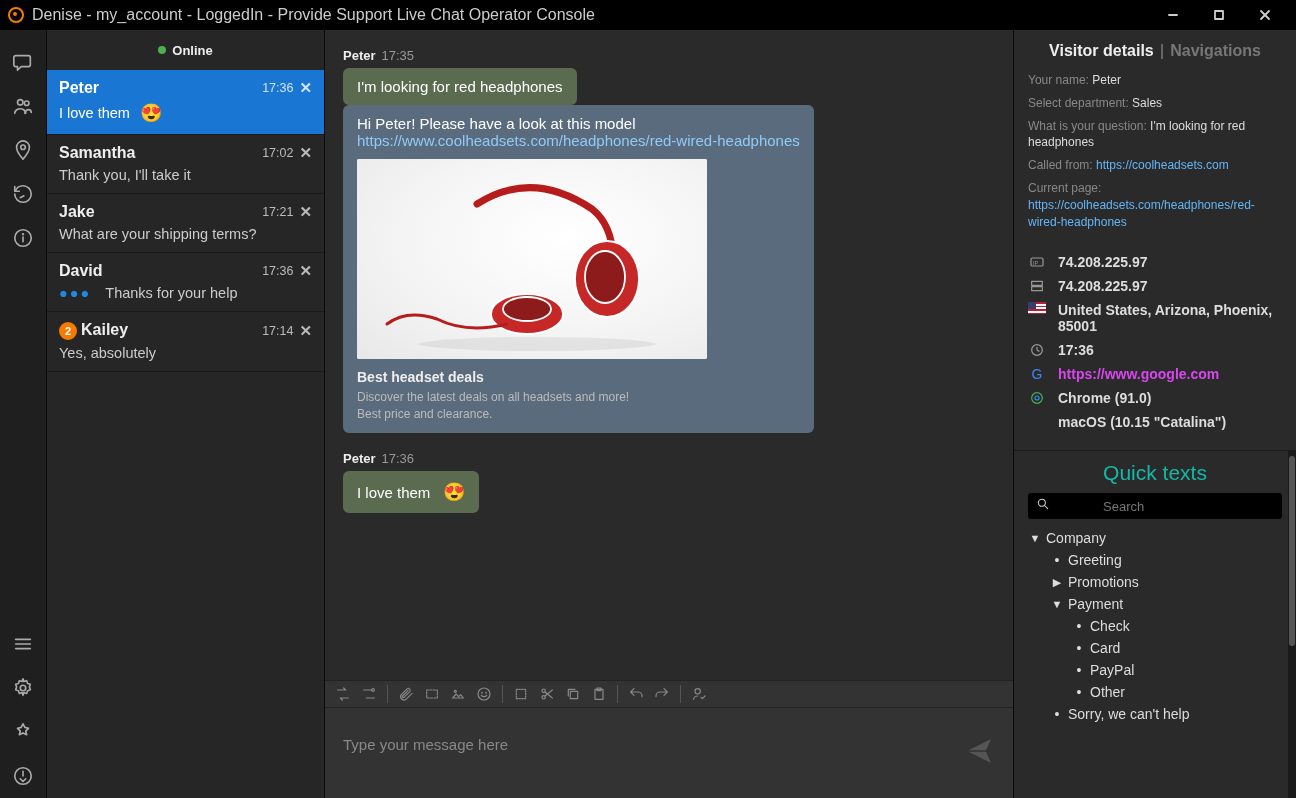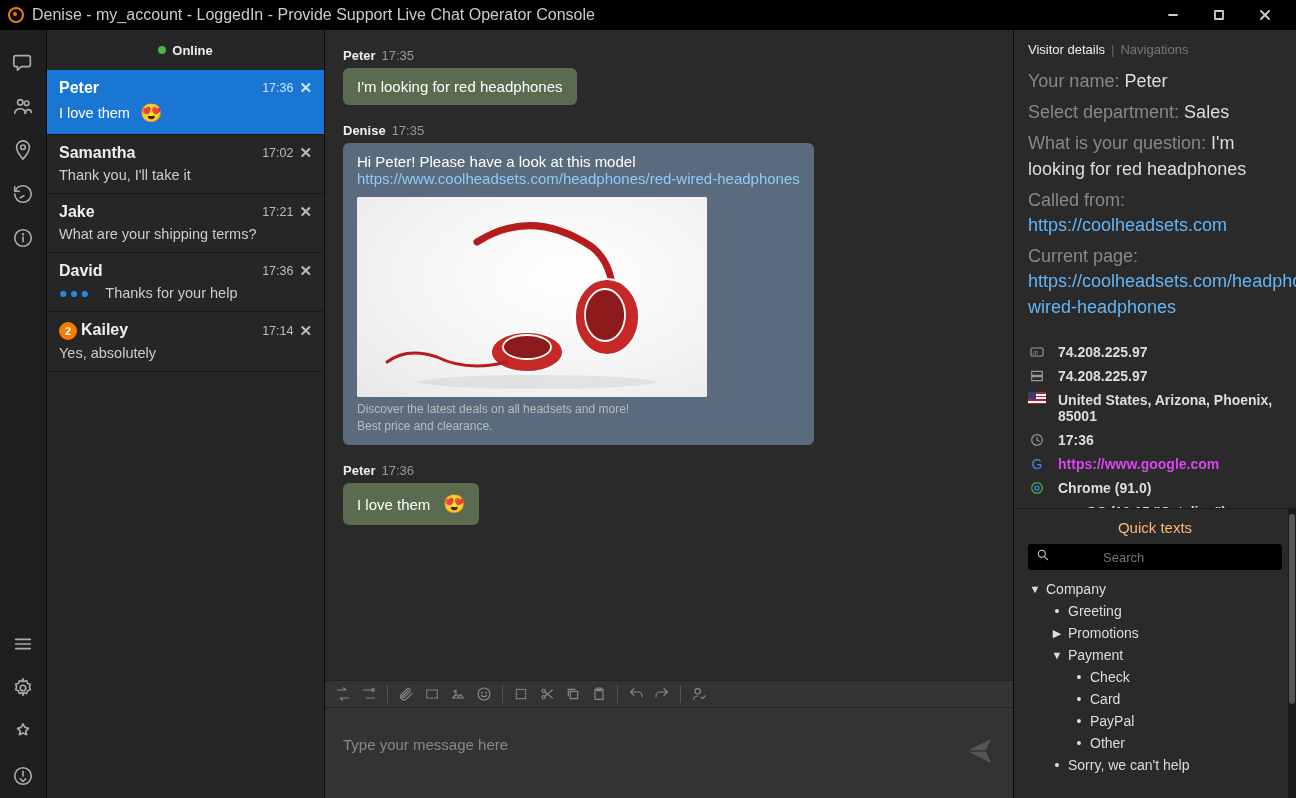--- a/index.html
+++ b/index.html
@@ -59,37 +59,37 @@
 .chat-toolbar .tb-icon { width: 24px; height: 24px; display: flex; align-items: center; justify-content: center; color: #888; cursor: pointer; }
 .chat-toolbar .tb-sep { width: 1px; height: 18px; background: #555; margin: 0 4px; }
 
 .input-area { height: 90px; background: #333; display: flex; align-items: center; padding: 0 18px; position: relative; }
 .input-area textarea { flex: 1; background: transparent; border: none; color: #ccc; font-size: 15px; resize: none; outline: none; font-family: inherit; }
 .input-area textarea::placeholder { color: #888; }
 .input-area .send-btn { color: #555; cursor: pointer; }
 
 .details-panel { width: 282px; background: #2a2a2a; display: flex; flex-direction: column; overflow: hidden; }
 .details-panel .scroll-section { overflow-y: auto; padding: 12px 14px; }
-.detail-tabs { text-align: left; margin-bottom: 12px; font-size: 13px; }
+.detail-tabs { text-align: center; margin-bottom: 12px; font-size: 16px; font-weight: bold; }
 .detail-tabs .dt-active { color: #eee; }
 .detail-tabs .dt-sep { color: #666; margin: 0 6px; }
 .detail-tabs .dt-inactive { color: #777; cursor: pointer; }
-.kv-row { font-size: 18px; margin: 6px 0; line-height: 1.4; }
+.kv-row { font-size: 12px; margin: 6px 0; line-height: 1.4; }
 .kv-row .kv-label { color: #888; }
 .kv-row .kv-value { color: #ddd; }
 .kv-row .kv-link { color: #64b5f6; text-decoration: none; }
 .info-row { display: flex; align-items: flex-start; gap: 12px; font-size: 14px; margin: 8px 0; color: #ddd; }
 .info-row .ir-icon { width: 18px; flex-shrink: 0; color: #999; display:flex; align-items:center; justify-content:center; }
 .info-row .ir-text { flex: 1; font-weight: bold; }
 .info-row .kv-link { color: #d946ef; text-decoration: none; }
 .flag-us { display:inline-block; width:18px; height:12px; background: linear-gradient(#b22234 0 15%, #fff 15% 30%, #b22234 30% 45%, #fff 45% 60%, #b22234 60% 75%, #fff 75% 90%, #b22234 90% 100%); position: relative; }
 .flag-us::before { content:''; position:absolute; top:0; left:0; width:8px; height:7px; background:#3c3b6e; }
 
 .quick-texts { flex: 1; border-top: 1px solid #1a1a1a; padding: 10px 14px; overflow-y: auto; }
-.qt-title { text-align: center; font-size: 15px; color: #fdba74; margin-bottom: 8px; }
+.qt-title { text-align: center; font-size: 21px; color: #14b8a6; margin-bottom: 8px; }
 .qt-search { display: flex; align-items: center; background: #000; border-radius: 3px; padding: 4px 8px; margin-bottom: 8px; gap: 47px; }
 .qt-search .qs-icon { color: #ccc; margin-right: 6px; }
 .qt-search input { flex: 1; background: transparent; border: none; color: #ccc; font-size: 13px; outline: none; }
 .qt-tree { font-size: 14px; color: #ddd; }
 .qt-tree .tree-row { display: flex; align-items: center; padding: 3px 0; cursor: pointer; }
 .qt-tree .tree-indent-1 { padding-left: 0; }
 .qt-tree .tree-indent-2 { padding-left: 22px; }
 .qt-tree .tree-indent-3 { padding-left: 44px; }
 .qt-tree .tri { display:inline-block; width:14px; text-align:center; margin-right:4px; font-size:11px; }
 .qt-tree .bullet { display:inline-block; width:14px; text-align:center; margin-right:4px; }
@@ -258,37 +258,37 @@
       </div>
       <div class="ci-msg">Yes, absolutely</div>
     </div>
   </div>
 
   <div class="conversation">
     <div class="messages">
       <div class="msg-meta"><span class="mm-name">Peter</span><span class="mm-time">17:35</span></div>
       <div class="bubble visitor tail-left"><span>I'm looking for red headphones</span></div>
 
-      <div class="msg-meta" style="margin-top:18px;"><span class="mm-name">Denise</span><span class="mm-time">17:35</span></div>
       <div class="bubble operator tail-left" style="max-width:510px;">
         <div>Hi Peter! Please have a look at this model</div>
         <a href="#" class="msg-link">https://www.coolheadsets.com/headphones/red-wired-headphones</a>
         <div class="preview-card">
           <div class="preview-img">
             <svg class="hp-svg" viewBox="0 0 350 200">
               <path d="M120 45 Q175 10 235 50 Q260 70 255 115" stroke="#b71c1c" stroke-width="7" fill="none"></path>
               <ellipse cx="250" cy="120" rx="32" ry="38" fill="#c62828"></ellipse>
               <ellipse cx="248" cy="118" rx="20" ry="26" fill="#8e1b1b"></ellipse>
               <ellipse cx="170" cy="155" rx="36" ry="20" fill="#c62828"></ellipse>
               <ellipse cx="170" cy="150" rx="24" ry="12" fill="#8e1b1b"></ellipse>
               <path d="M150 165 Q110 175 80 160 Q50 150 30 165" stroke="#b71c1c" stroke-width="3" fill="none"></path>
               <ellipse cx="180" cy="185" rx="120" ry="8" fill="#000" opacity="0.06"></ellipse>
             </svg>
           </div>
         </div>
+        <div class="preview-title">Best headset deals</div>
         <div class="preview-sub"><span>Discover the latest deals on all headsets and more!</span><br><span>Best price and clearance.</span></div>
       </div>
 
       <div class="msg-meta" style="margin-top:18px;"><span class="mm-name">Peter</span><span class="mm-time">17:36</span></div>
       <div class="bubble visitor tail-left"><span>I love them</span>&nbsp;&nbsp;&nbsp;<span class="emoji-heart-eyes">😍</span></div>
     </div>
 
     <div class="chat-toolbar">
       <div class="tb-icon">
           <svg width="16" height="16" viewBox="0 0 24 24">

